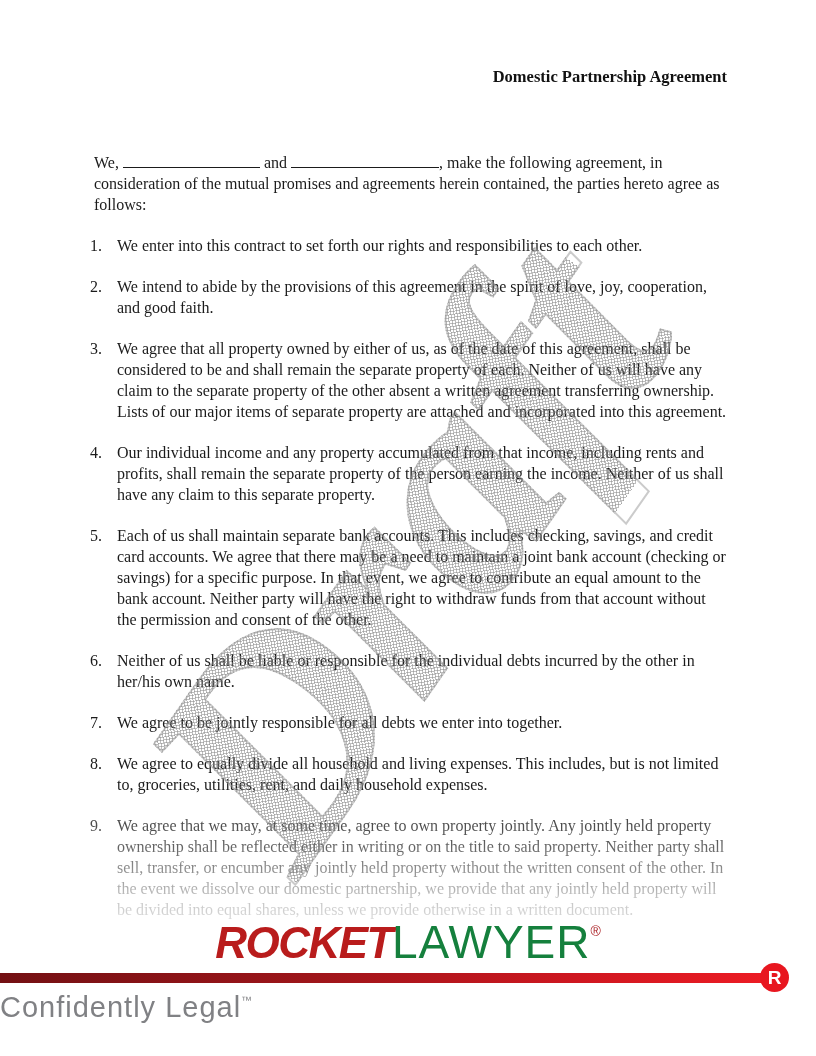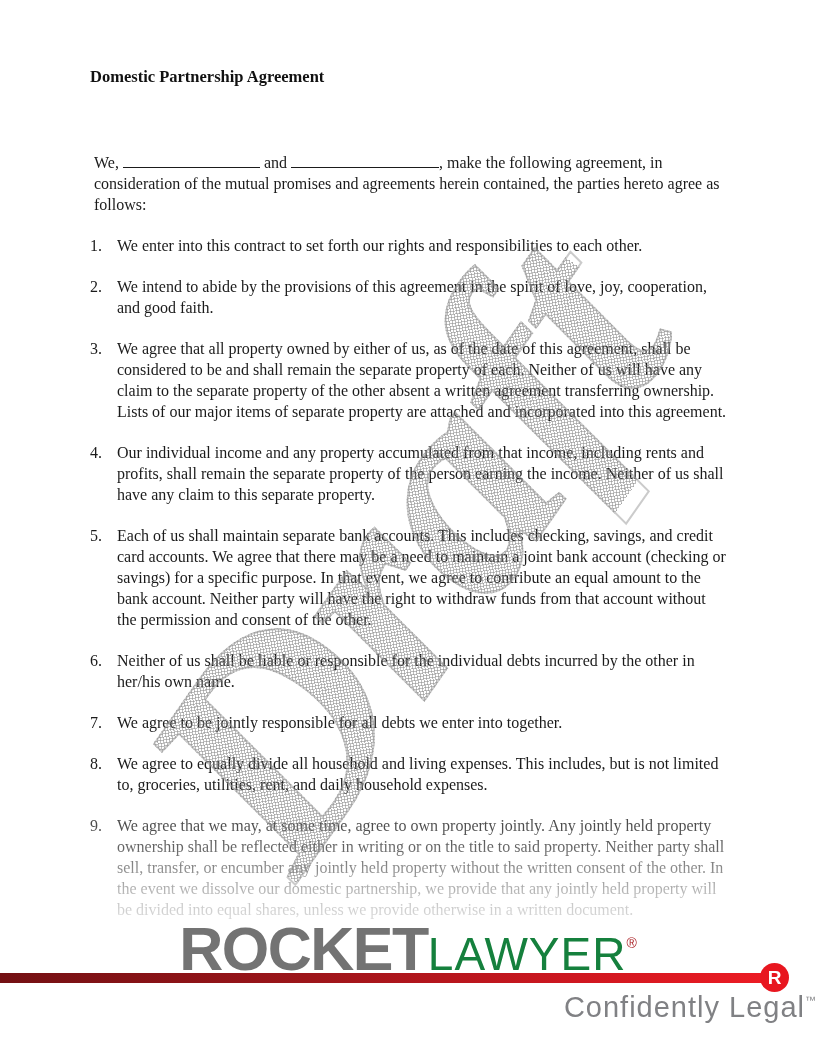--- a/index.html
+++ b/index.html
@@ -1,21 +1,21 @@
 <!DOCTYPE html>
 <html><head>
 <meta charset="utf-8">
 <style>
   html,body { margin:0; padding:0; background:#ffffff; }
   .page {
     position:relative; width:816px; height:1056px; background:#ffffff;
     overflow:hidden; font-family:"Liberation Serif", serif; color:#1b1b1b;
   }
   .content { position:absolute; left:90px; top:0; width:637px; font-size:16px; line-height:21px; z-index:1; }
-  .doc-title { margin:66px 0 0 0; font-size:16.5px; line-height:22px; font-weight:bold; text-align:left; color:#111; }
+  .doc-title { margin:66px 0 0 0; font-size:16.5px; line-height:22px; font-weight:bold; text-align:right; color:#111; }
   .intro { margin:64px 0 0 4px; }
   .blank { display:inline-block; border-bottom:1px solid #1b1b1b; height:13px; }
   .blank-1 { width:137px; }
   .blank-2 { width:148px; }
   .clauses { list-style:none; margin:0; padding:0; }
   .clause { display:flex; margin-top:20px; }
   .clause .num { flex:0 0 27px; width:27px; }
   .clause .txt { flex:1; }
   .clause-fade {
     -webkit-mask-image: linear-gradient(180deg, rgba(0,0,0,0.82) 0%, rgba(0,0,0,0.72) 25%, rgba(0,0,0,0.48) 55%, rgba(0,0,0,0.26) 80%, rgba(0,0,0,0.16) 100%);
@@ -29,34 +29,34 @@
     color:transparent;
     background-image:
       repeating-linear-gradient(45deg, rgba(125,125,125,0.55) 0 1px, rgba(255,255,255,0) 1px 3px),
       repeating-linear-gradient(-45deg, rgba(125,125,125,0.55) 0 1px, rgba(255,255,255,0) 1px 3px);
     -webkit-background-clip:text; background-clip:text;
     -webkit-text-stroke:2px rgba(150,150,150,0.55);
     opacity:0.9; z-index:3; pointer-events:none;
   }
   .footer { position:absolute; left:0; top:0; width:100%; height:100%; z-index:4; pointer-events:none; }
   .logo { position:absolute; top:919px; left:0; width:100%; text-align:center; line-height:1; font-family:"Liberation Sans", sans-serif; }
-  .logo-rocket { font-size:61px; font-weight:bold; letter-spacing:-1.5px; color:#737373; }
+  .logo-rocket { font-size:44px; font-weight:bold; letter-spacing:-1.5px; color:#b91c1c;font-style:italic; }
   .logo-lawyer { font-size:46px; font-weight:normal; letter-spacing:1px; color:#15803d; }
   .logo-reg { font-size:14px; color:#aa1e23; vertical-align:22px; }
   .red-bar {
     position:absolute; top:973px; left:0; width:771px; height:10px;
     background:linear-gradient(90deg, #731013 0%, #9d151a 40%, #cf1720 75%, #ed1c24 100%);
   }
   .r-badge {
     position:absolute; top:963px; left:760px; width:29px; height:29px; border-radius:50%;
     background:#e8161f; color:#ffffff; font-family:"Liberation Sans", sans-serif;
     font-weight:bold; font-size:19px; display:flex; align-items:center; justify-content:center;
   }
   .tagline {
-    position:absolute; top:991px; left:0; width:100%; text-align:right;
+    position:absolute; top:991px; left:0; width:100%; text-align:left;
     font-family:"Liberation Sans", sans-serif; font-size:29px; color:#808184; letter-spacing:1px;
   }
   .tagline .tm { font-size:11px; vertical-align:13px; letter-spacing:0; }
 </style>
 </head>
 <body>
 
 <div class="page">
 
   <div class="content">

